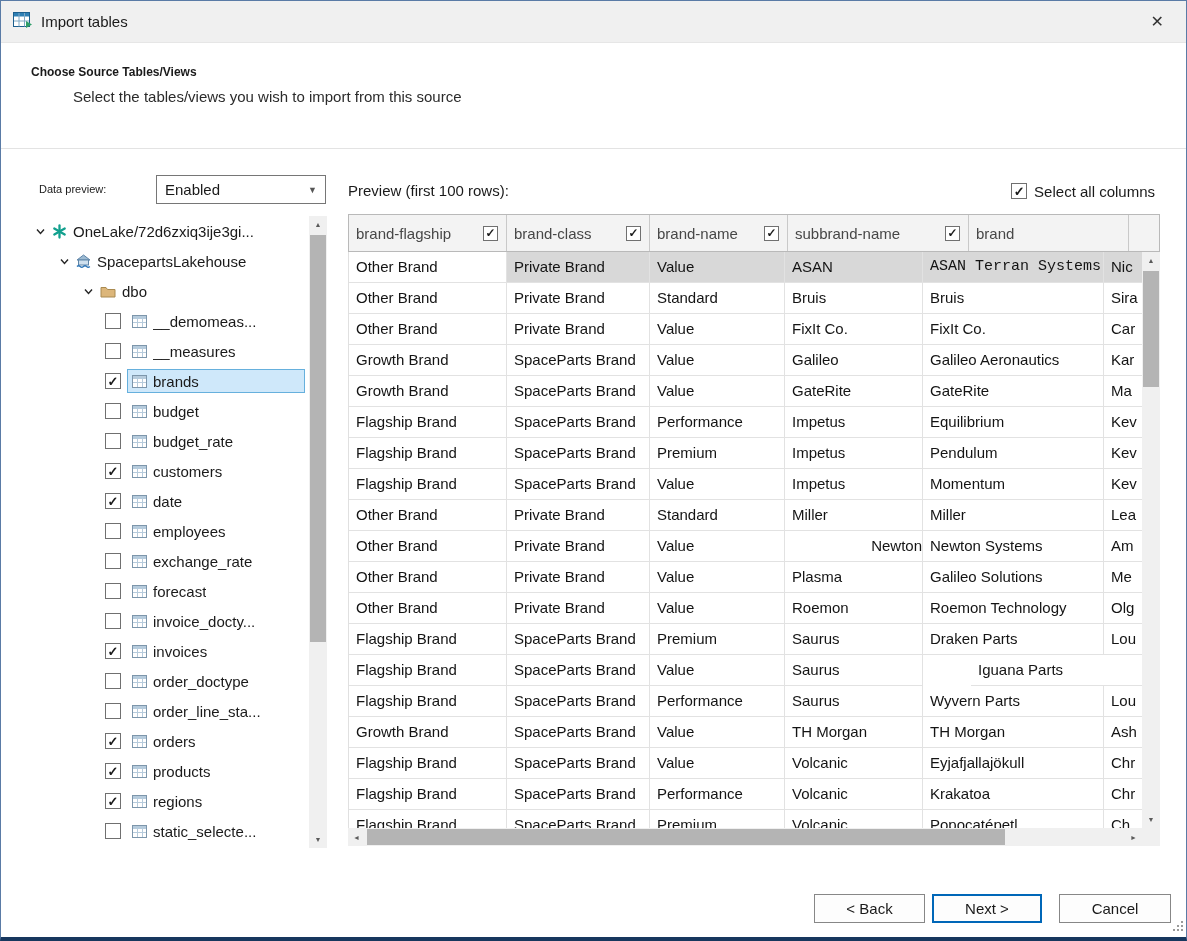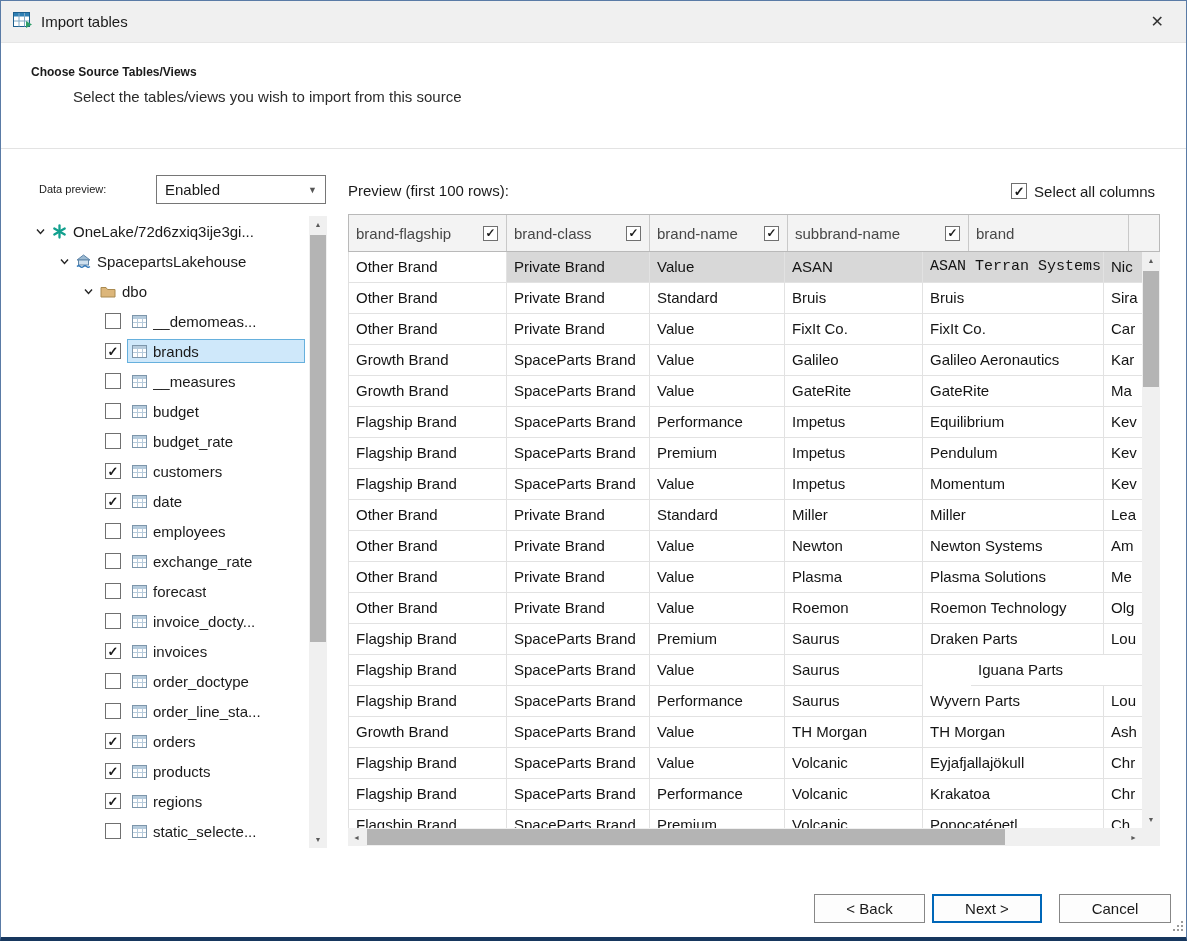--- a/index.html
+++ b/index.html
@@ -190,47 +190,47 @@
           <rect x="1" y="1" width="13" height="3" fill="#b6cbdc"></rect>
           <line x1="5.5" y1="1" x2="5.5" y2="12" stroke="#b6cbdc"></line>
           <line x1="10.5" y1="1" x2="10.5" y2="12" stroke="#b6cbdc"></line>
           <line x1="1" y1="7.5" x2="14" y2="7.5" stroke="#b6cbdc"></line>
         </svg>
       </span>
       <span class="tree-label">__demomeas...</span>
     </span>
   </div>
             <div class="tree-row indent4">
+    <span class="cb"></span>
+    <span class="tree-sel">
+      <span class="icon">
+        <svg width="15" height="13" viewBox="0 0 15 13">
+          <rect x="0.5" y="0.5" width="14" height="12" fill="#fff" stroke="#7d96ab"></rect>
+          <rect x="1" y="1" width="13" height="3" fill="#b6cbdc"></rect>
+          <line x1="5.5" y1="1" x2="5.5" y2="12" stroke="#b6cbdc"></line>
+          <line x1="10.5" y1="1" x2="10.5" y2="12" stroke="#b6cbdc"></line>
+          <line x1="1" y1="7.5" x2="14" y2="7.5" stroke="#b6cbdc"></line>
+        </svg>
+      </span>
+      <span class="tree-label">__measures</span>
+    </span>
+  </div>
+            <div class="tree-row indent4">
     <span class="cb checked"></span>
     <span class="tree-sel selected">
       <span class="icon">
         <svg width="15" height="13" viewBox="0 0 15 13">
           <rect x="0.5" y="0.5" width="14" height="12" fill="#fff" stroke="#7d96ab"></rect>
           <rect x="1" y="1" width="13" height="3" fill="#b6cbdc"></rect>
           <line x1="5.5" y1="1" x2="5.5" y2="12" stroke="#b6cbdc"></line>
           <line x1="10.5" y1="1" x2="10.5" y2="12" stroke="#b6cbdc"></line>
           <line x1="1" y1="7.5" x2="14" y2="7.5" stroke="#b6cbdc"></line>
         </svg>
       </span>
       <span class="tree-label">brands</span>
-    </span>
-  </div>
-            <div class="tree-row indent4">
-    <span class="cb"></span>
-    <span class="tree-sel">
-      <span class="icon">
-        <svg width="15" height="13" viewBox="0 0 15 13">
-          <rect x="0.5" y="0.5" width="14" height="12" fill="#fff" stroke="#7d96ab"></rect>
-          <rect x="1" y="1" width="13" height="3" fill="#b6cbdc"></rect>
-          <line x1="5.5" y1="1" x2="5.5" y2="12" stroke="#b6cbdc"></line>
-          <line x1="10.5" y1="1" x2="10.5" y2="12" stroke="#b6cbdc"></line>
-          <line x1="1" y1="7.5" x2="14" y2="7.5" stroke="#b6cbdc"></line>
-        </svg>
-      </span>
-      <span class="tree-label">__measures</span>
     </span>
   </div>
             <div class="tree-row indent4">
     <span class="cb"></span>
     <span class="tree-sel">
       <span class="icon">
         <svg width="15" height="13" viewBox="0 0 15 13">
           <rect x="0.5" y="0.5" width="14" height="12" fill="#fff" stroke="#7d96ab"></rect>
           <rect x="1" y="1" width="13" height="3" fill="#b6cbdc"></rect>
           <line x1="5.5" y1="1" x2="5.5" y2="12" stroke="#b6cbdc"></line>
@@ -556,30 +556,30 @@
               <div class="gcell" style="width: 143px;">Private Brand</div>
               <div class="gcell" style="width: 135px;">Standard</div>
               <div class="gcell" style="width: 138px;">Miller</div>
               <div class="gcell" style="width: 181px;">Miller</div>
               <div class="gcell" style="width: 160px;">Lea</div>
             </div>
             <div class="grow">
               <div class="gcell" style="width: 158px;">Other Brand</div>
               <div class="gcell" style="width: 143px;">Private Brand</div>
               <div class="gcell" style="width: 135px;">Value</div>
-              <div class="gcell" style="width: 138px;">Newton</div>
+              <div class="gcell" style="width: 138px; text-align: right;">Newton</div>
               <div class="gcell" style="width: 181px;">Newton Systems</div>
               <div class="gcell" style="width: 160px;">Am</div>
             </div>
             <div class="grow">
               <div class="gcell" style="width: 158px;">Other Brand</div>
               <div class="gcell" style="width: 143px;">Private Brand</div>
               <div class="gcell" style="width: 135px;">Value</div>
               <div class="gcell" style="width: 138px;">Plasma</div>
-              <div class="gcell" style="width: 181px;">Plasma Solutions</div>
+              <div class="gcell" style="width: 181px;">Galileo Solutions</div>
               <div class="gcell" style="width: 160px;">Me</div>
             </div>
             <div class="grow">
               <div class="gcell" style="width: 158px;">Other Brand</div>
               <div class="gcell" style="width: 143px;">Private Brand</div>
               <div class="gcell" style="width: 135px;">Value</div>
               <div class="gcell" style="width: 138px;">Roemon</div>
               <div class="gcell" style="width: 181px;">Roemon Technology</div>
               <div class="gcell" style="width: 160px;">Olg</div>
             </div>

